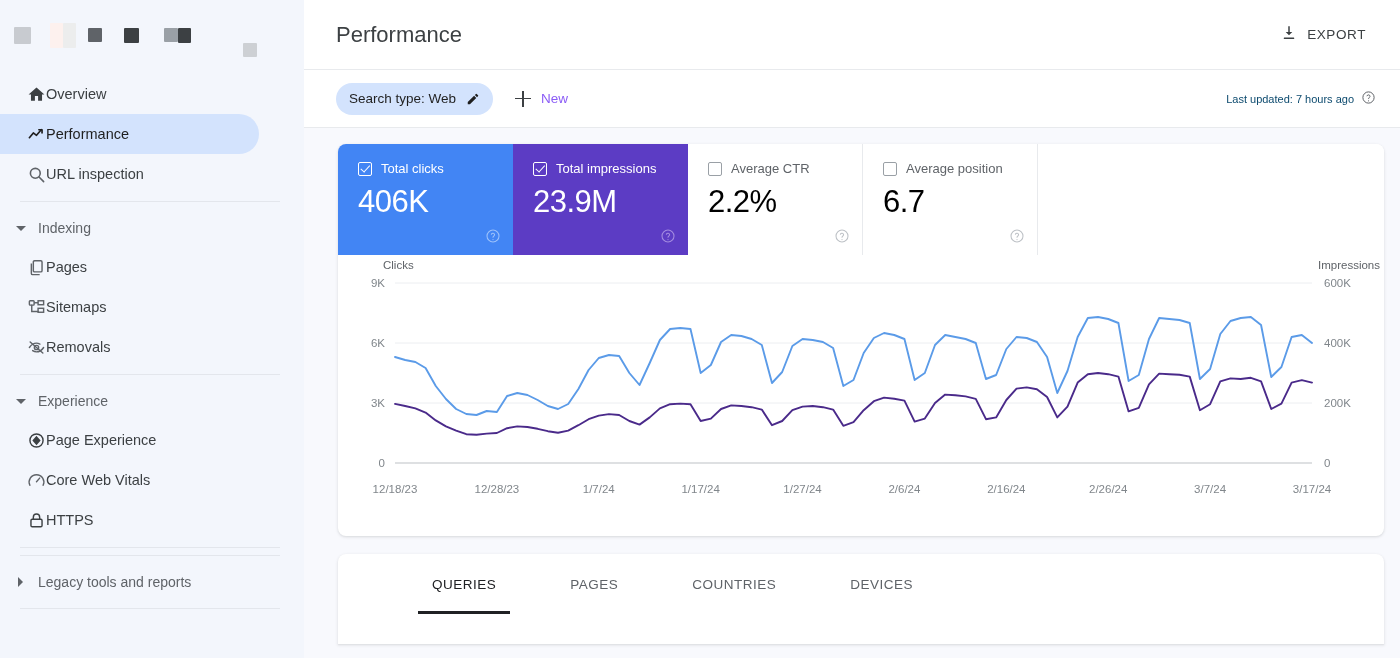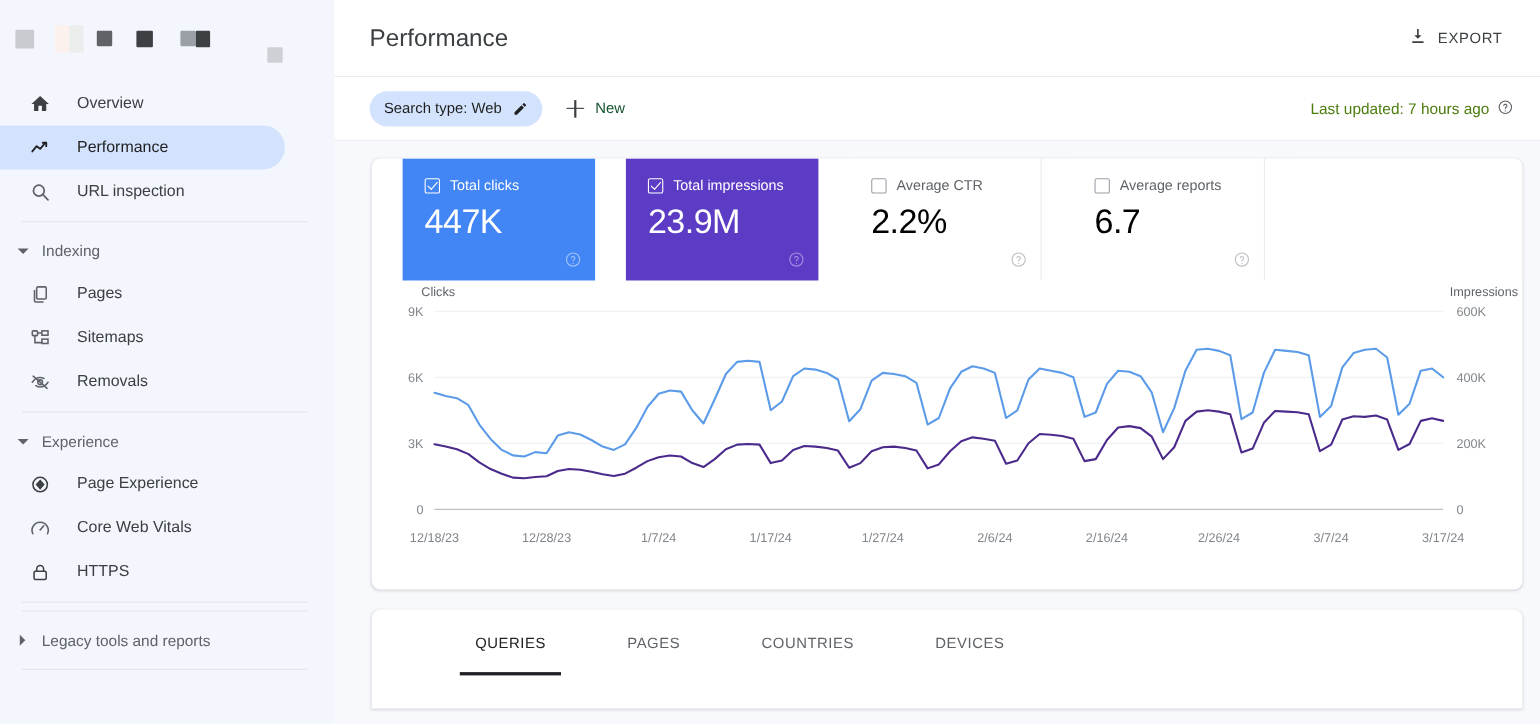--- a/index.html
+++ b/index.html
@@ -34,21 +34,20 @@
   .r5 { width: 15px; height: 15px; background: #3c4043; margin-left: 22px; }
   .r6 { width: 14px; height: 14px; background: #9aa0a6; margin-left: 25px; }
   .r7 { width: 13px; height: 15px; background: #3c4043; }
   .r8 { width: 14px; height: 14px; background: #cdd0d4; position: absolute; left: 243px; top: 43px; }
 
   .nav-list { padding-top: 4px; }
   .nav-item {
     display: flex; align-items: center;
     height: 40px;
     padding-left: 26px;
-    gap: 24px;
     color: #3c4043;
     font-size: 14.5px;
     cursor: pointer;
     border-radius: 0 20px 20px 0;
     margin-right: 45px;
   }
   .nav-item.selected { background: #d3e3fd; color: #1f1f1f; }
   .nav-item .ico { width: 20px; height: 20px; flex: 0 0 20px; display: flex; align-items: center; justify-content: center; }
   .nav-item .ico svg { display: block; }
   .nav-label { white-space: nowrap; }
@@ -101,51 +100,50 @@
     display: flex; align-items: center; gap: 10px;
     height: 32px; padding: 0 13px;
     background: #d3e3fd; color: #1f1f1f;
     border-radius: 16px; font-size: 13.5px;
     margin-right: 14px; cursor: pointer;
   }
   .chip .pencil { width: 14px; height: 14px; }
   .new-btn {
     display: flex; align-items: center; gap: 10px;
     height: 32px; padding: 0 12px 0 8px;
-    color: #14532d; font-size: 13.5px; cursor: pointer;
+    color: #8b5cf6; font-size: 13.5px; cursor: pointer;
     border-radius: 16px;
   }
   .plus { position: relative; width: 16px; height: 16px; flex: 0 0 16px; }
   .plus::before, .plus::after {
     content: ""; position: absolute; background: #3c4043;
   }
   .plus::before { left: 0; top: 7px; width: 16px; height: 1.8px; }
   .plus::after { top: 0; left: 7px; height: 16px; width: 1.8px; }
   .last-updated {
     display: flex; align-items: center; gap: 7px;
-    color: #4d7c0f; font-size: 14px;
+    color: #0c4a6e; font-size: 11px;
   }
 
   
   .content { padding: 16px 20px 0 34px; }
   .chart-card {
     background: #ffffff;
     border-radius: 8px;
     box-shadow: 0 1px 2px rgba(60,64,67,.10), 0 1px 3px 1px rgba(60,64,67,.06);
     overflow: hidden;
     width: 1046px;
     height: 392px;
   }
   .metric-row { display: flex; height: 111px; }
   .metric {
     flex: 0 0 175px; position: relative;
     padding: 17px 16px 0 20px;
     border-right: 1px solid #e8eaed;
     cursor: pointer;
-    margin-left: 28px;
   }
   .metric.clicks { background: #4285f4; border-right: none; }
   .metric.impressions { background: #5c3cc4; border-right: none; }
   .metric.ctr, .metric.position { background: #ffffff; }
   .metric.filler { flex: 1 1 auto; background: #ffffff; border-right: none; }
   .m-head { display: flex; align-items: center; gap: 9px; }
   .cbox {
     width: 14px; height: 14px; flex: 0 0 14px;
     border: 1.6px solid #9aa0a6; border-radius: 2px;
     position: relative; background: transparent;
@@ -369,21 +367,21 @@
 
     <div class="content">
 
       <div class="chart-card">
         <div class="metric-row">
           <div class="metric clicks">
             <div class="m-head">
               <span class="cbox checked"></span>
               <span class="m-label">Total clicks</span>
             </div>
-            <div class="m-value">447K</div>
+            <div class="m-value">406K</div>
             <span class="help">
               <svg width="16" height="16" viewBox="0 0 24 24" fill="none" stroke="#9dc2fb" stroke-width="1.6">
                   <circle cx="12" cy="12" r="9"></circle>
                   <path d="M9.6 9.3a2.5 2.5 0 014.8.9c0 1.7-2.4 2-2.4 3.6" stroke-linecap="round"></path>
                   <circle cx="12" cy="17.3" r=".9" fill="#9dc2fb" stroke="none"></circle>
                 </svg>
             </span>
           </div>
           <div class="metric impressions">
             <div class="m-head">
@@ -409,21 +407,21 @@
               <svg width="16" height="16" viewBox="0 0 24 24" fill="none" stroke="#bdc1c6" stroke-width="1.6">
                   <circle cx="12" cy="12" r="9"></circle>
                   <path d="M9.6 9.3a2.5 2.5 0 014.8.9c0 1.7-2.4 2-2.4 3.6" stroke-linecap="round"></path>
                   <circle cx="12" cy="17.3" r=".9" fill="#bdc1c6" stroke="none"></circle>
                 </svg>
             </span>
           </div>
           <div class="metric position">
             <div class="m-head">
               <span class="cbox"></span>
-              <span class="m-label">Average reports</span>
+              <span class="m-label">Average position</span>
             </div>
             <div class="m-value">6.7</div>
             <span class="help">
               <svg width="16" height="16" viewBox="0 0 24 24" fill="none" stroke="#bdc1c6" stroke-width="1.6">
                   <circle cx="12" cy="12" r="9"></circle>
                   <path d="M9.6 9.3a2.5 2.5 0 014.8.9c0 1.7-2.4 2-2.4 3.6" stroke-linecap="round"></path>
                   <circle cx="12" cy="17.3" r=".9" fill="#bdc1c6" stroke="none"></circle>
                 </svg>
             </span>
           </div>

